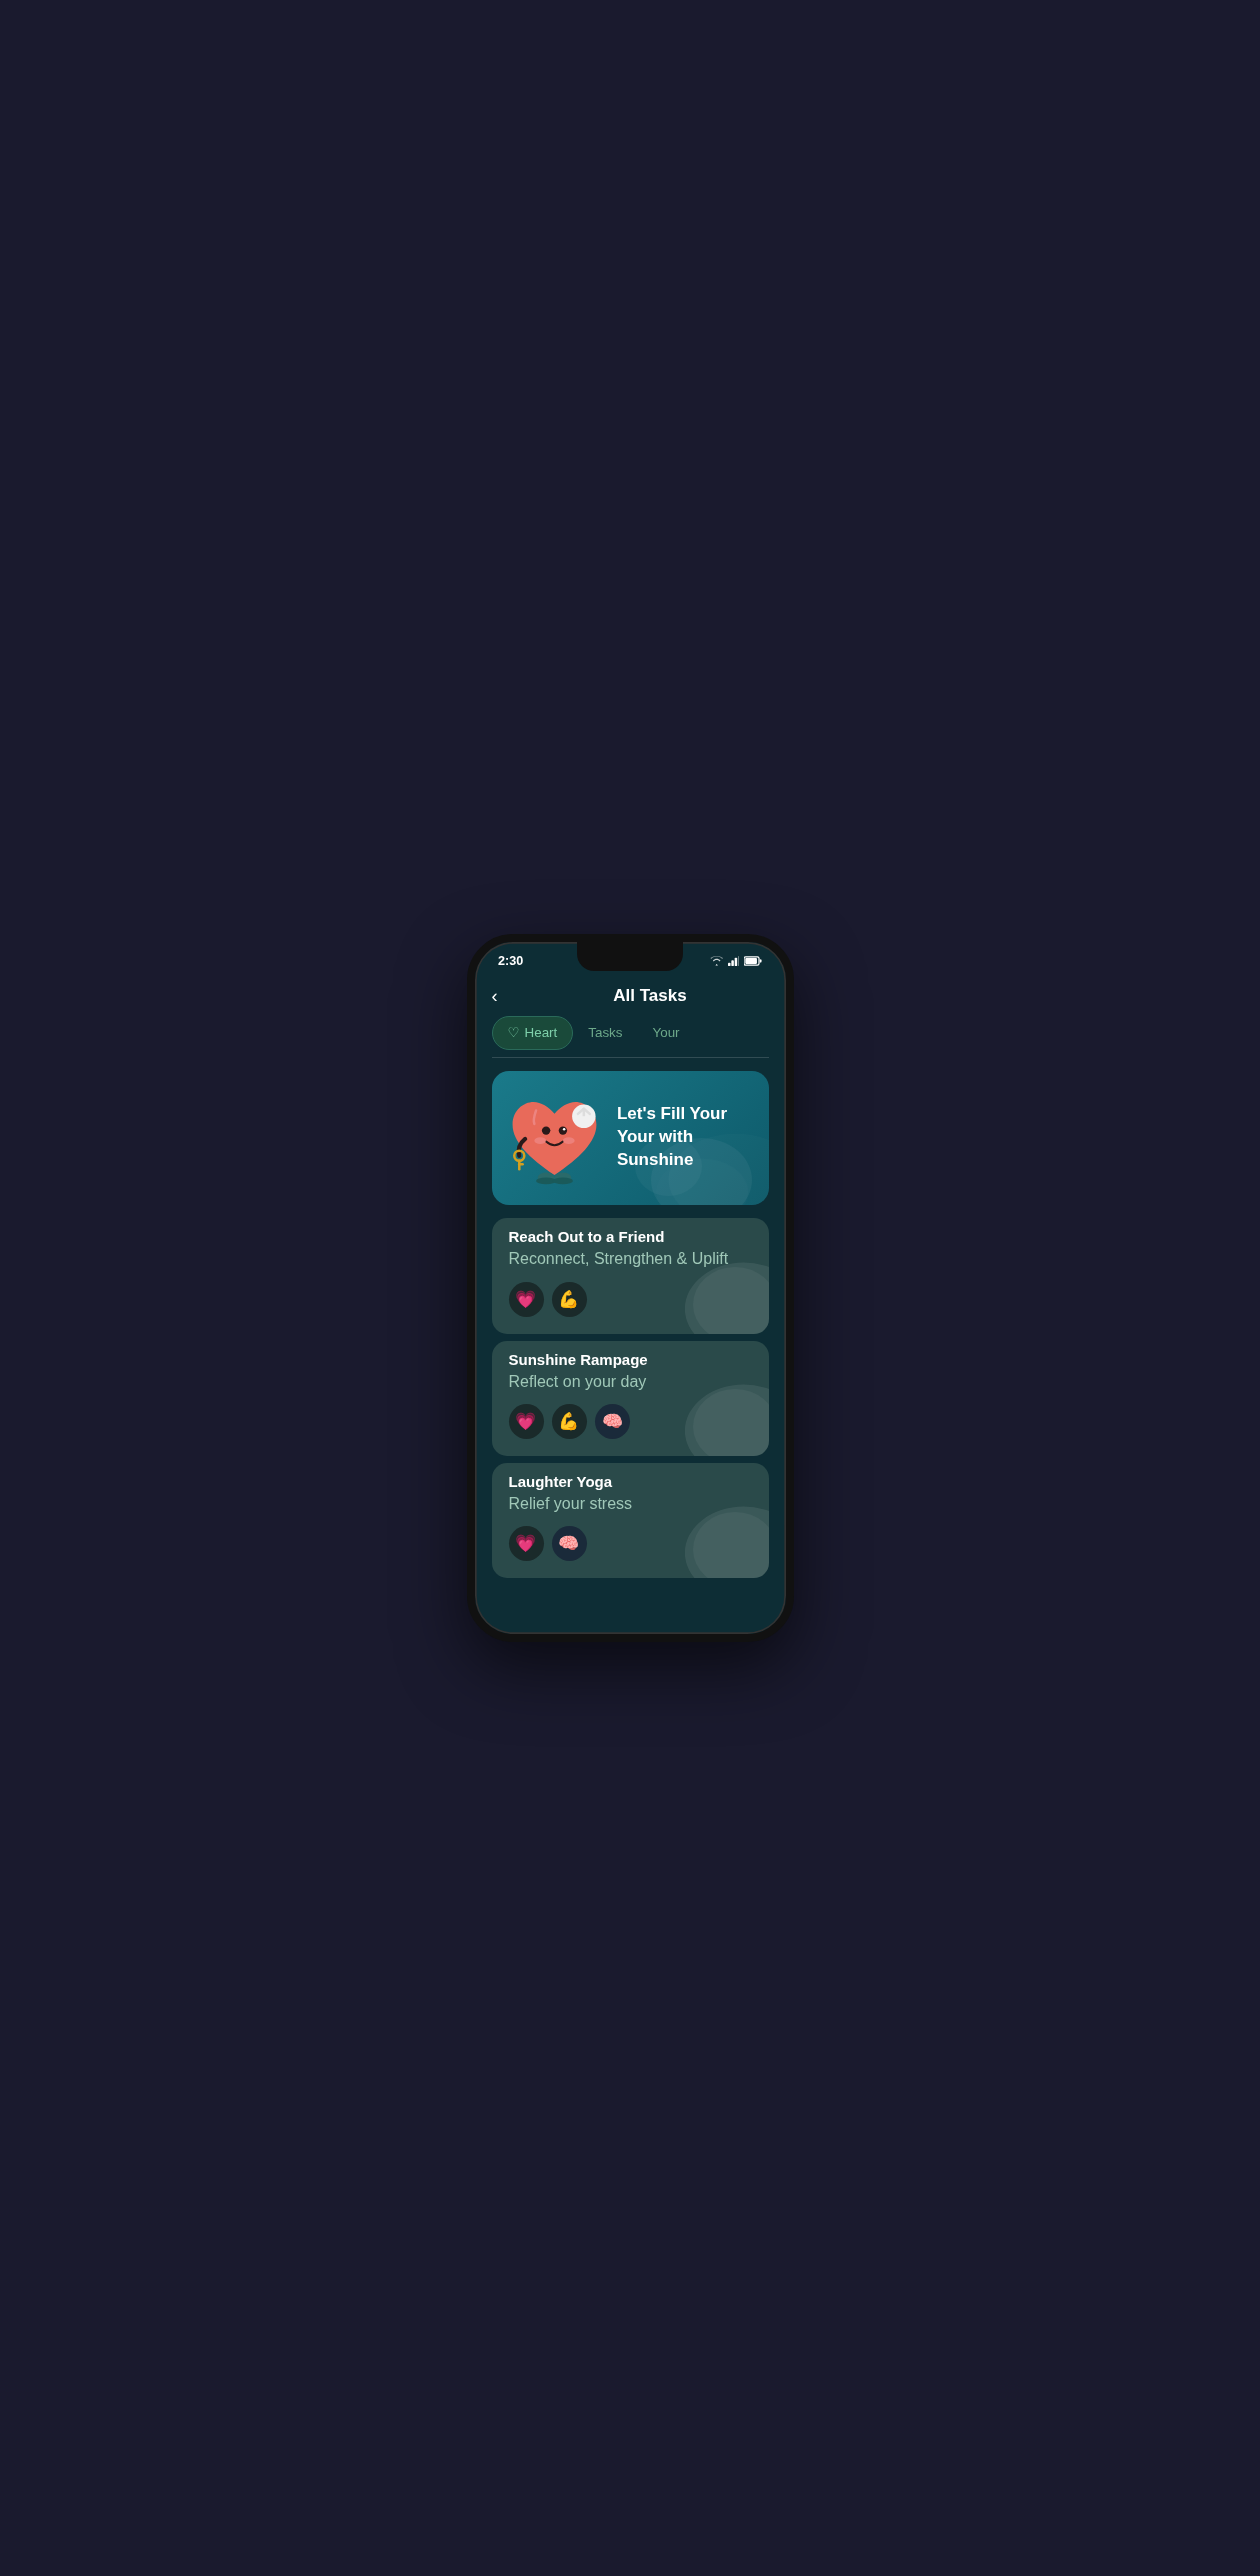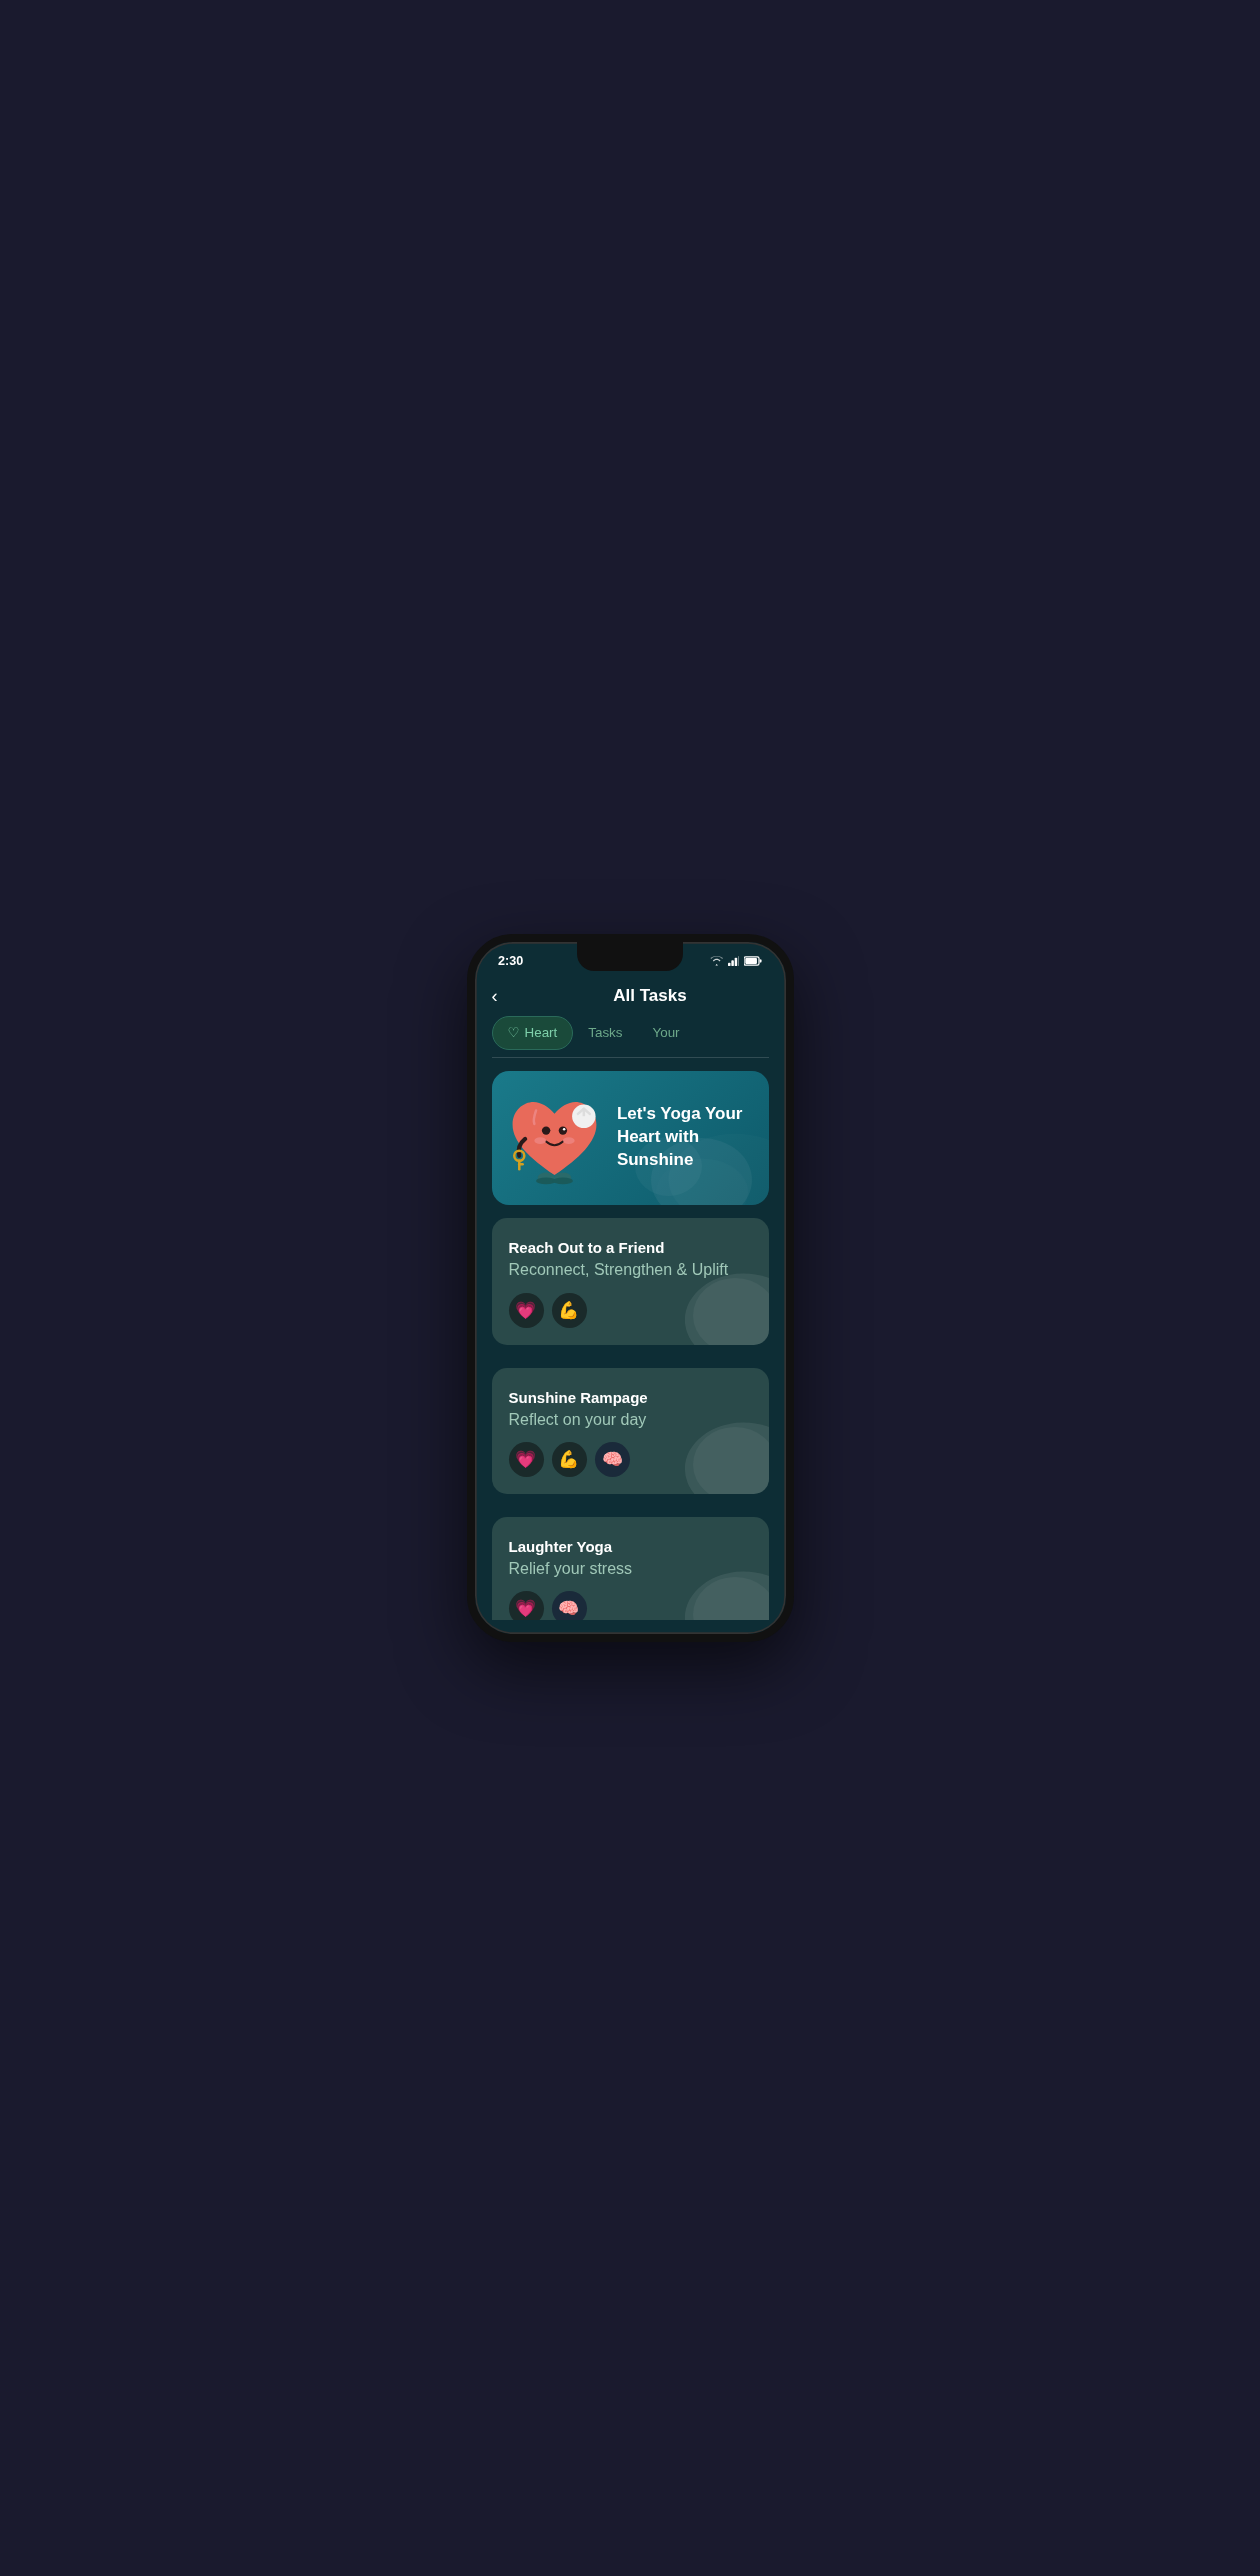--- a/index.html
+++ b/index.html
@@ -188,24 +188,24 @@
       font-size: 17px;
       font-weight: 700;
       line-height: 1.35;
       padding: 17px 17px 17px 8.4px;
       position: relative;
       z-index: 1;
     }
 
     
     .task-card {
-      margin: 0 17px 23px;
+      margin: 0 17px 7px;
       background: #2a4a4a;
       border-radius: 15px;
-      padding: 21px 17px 17px;
+      padding: 10px 17px 17px;
       position: relative;
       overflow: hidden;
     }
 
     .task-card::after {
       content: '';
       position: absolute;
       bottom: -8.4px;
       right: -8.4px;
       width: 84px;
@@ -336,21 +336,21 @@
           <line x1="18" y1="88" x2="18" y2="98" stroke="#d4a020" stroke-width="3" stroke-linecap="round"></line>
           <line x1="18" y1="92" x2="22" y2="92" stroke="#d4a020" stroke-width="3" stroke-linecap="round"></line>
 
           <ellipse cx="50" cy="108" rx="10" ry="6" fill="#2a6a6a"></ellipse>
           <ellipse cx="70" cy="108" rx="10" ry="6" fill="#2a6a6a"></ellipse>
 
           <ellipse cx="50" cy="112" rx="12" ry="4" fill="#1a5a5a"></ellipse>
           <ellipse cx="70" cy="112" rx="12" ry="4" fill="#1a5a5a"></ellipse>
         </svg>
       </div>
-      <div class="hero-text">Let's Yoga Your Heart with Sunshine</div>
+      <div class="hero-text">Let's Fill Your Your with Sunshine</div>
 
       <svg class="wave-bg" width="117" height="84" viewBox="0 0 140 100">
         <ellipse cx="100" cy="70" rx="80" ry="55" fill="white" opacity="0.15"></ellipse>
         <ellipse cx="60" cy="85" rx="55" ry="40" fill="white" opacity="0.1"></ellipse>
       </svg>
     </div>
 
     <div class="task-card">
       <div class="task-card-title">Reach Out to a Friend</div>
       <div class="task-card-subtitle">Reconnect, Strengthen &amp; Uplift</div>

